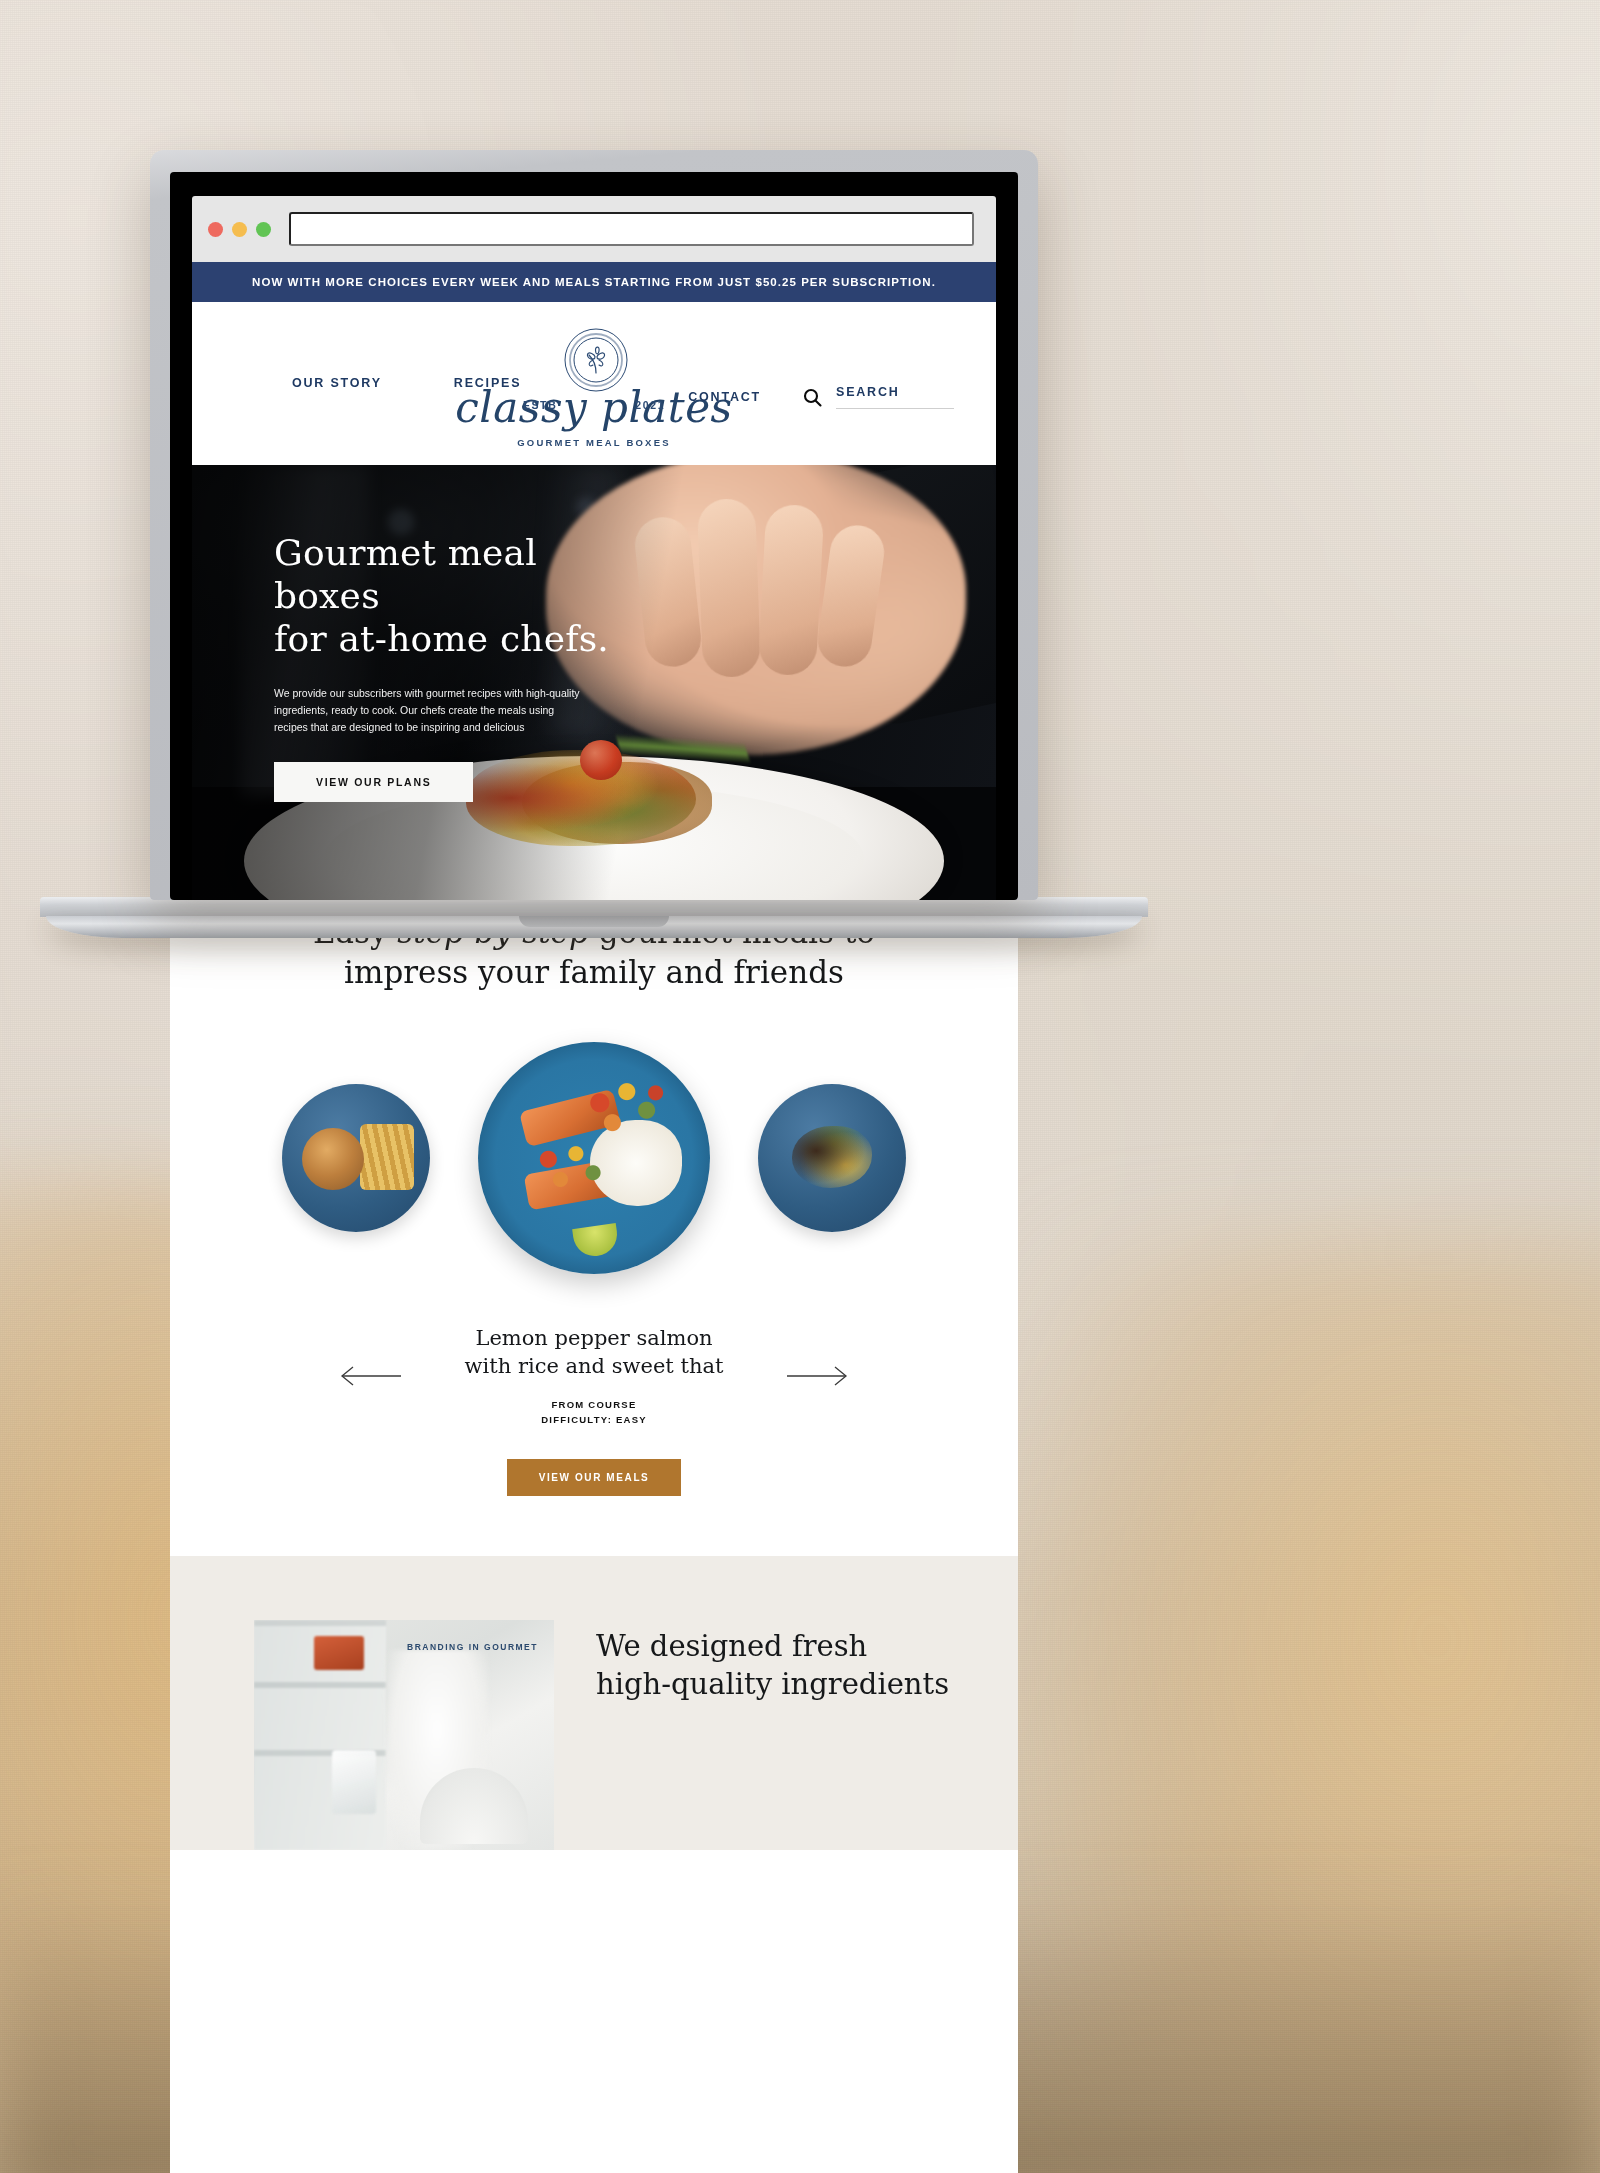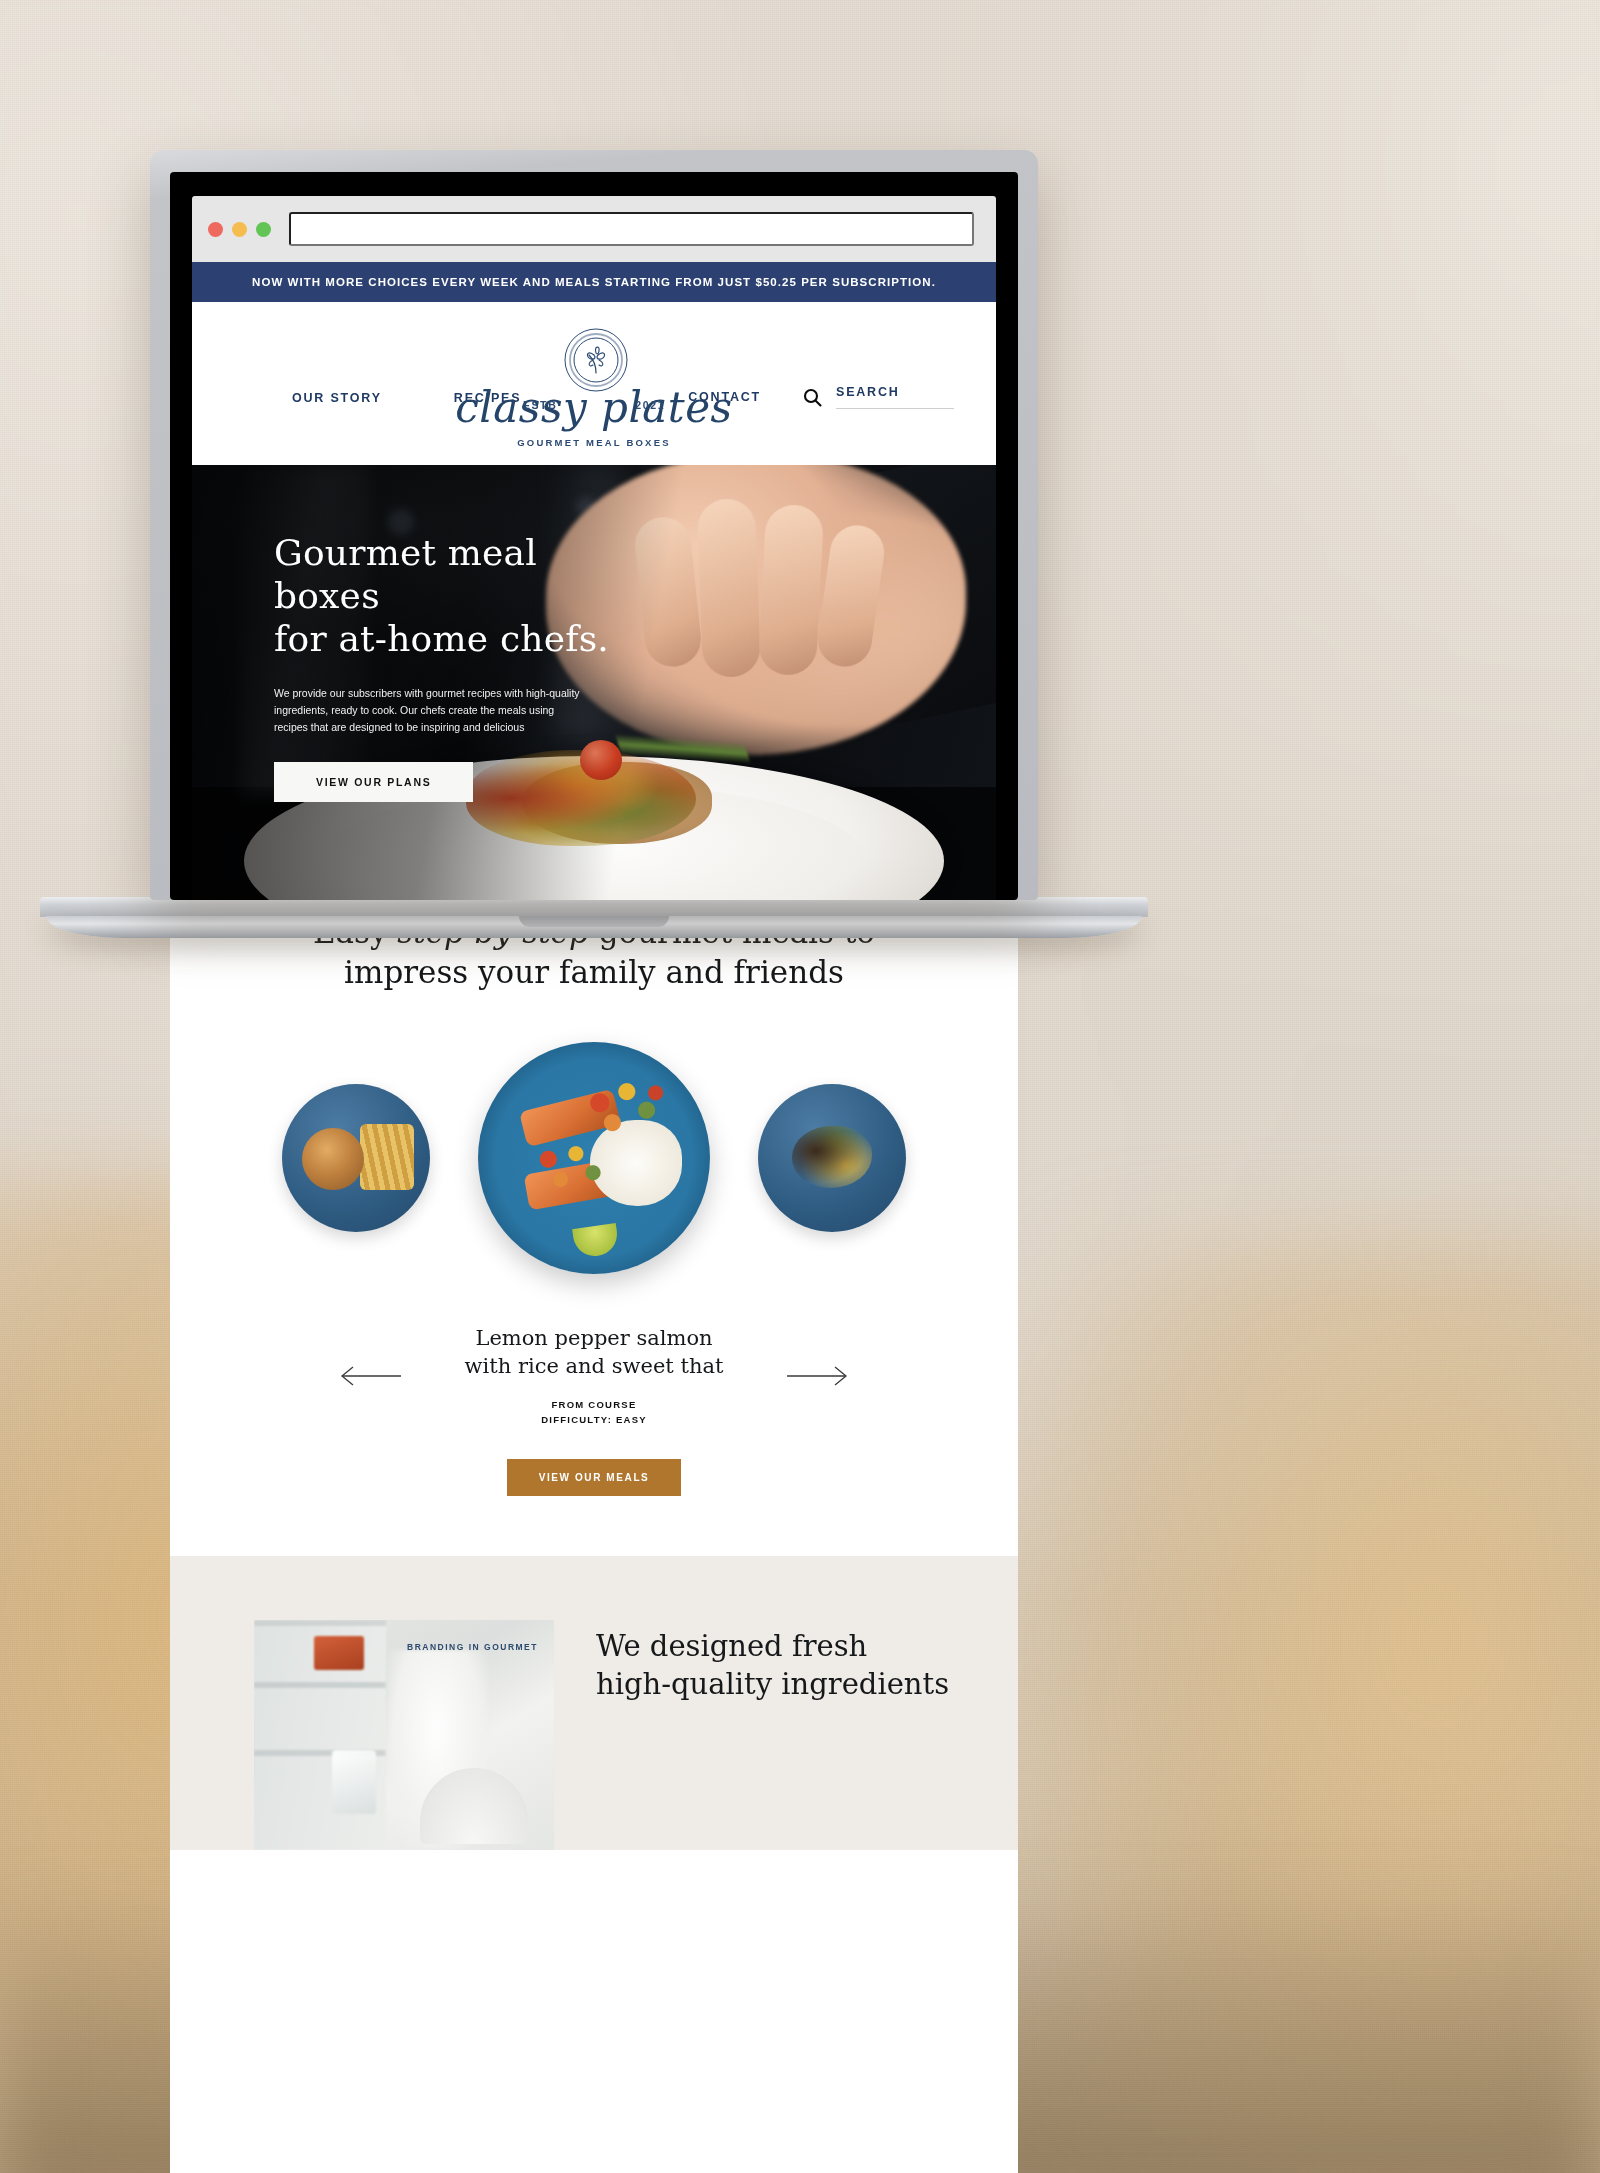--- a/index.html
+++ b/index.html
@@ -110,21 +110,21 @@
   }
 
   
   .site-header {
     height: 163px;
     display: flex; align-items: center; justify-content: center;
     position: relative;
     background: #fff;
   }
   .nav-left, .nav-right { display: flex; align-items: center; }
-  .nav-left { position: absolute; left: 100px; top: 89px; gap: 72px; justify-content: center; }
+  .nav-left { position: absolute; left: 100px; top: 74px; gap: 72px; justify-content: center; }
   .nav-right { position: absolute; right: 42px; top: 83px; gap: 42px; }
   .nav-link {
     color: #1f3a63; font-size: 12.5px; font-weight: 700;
     letter-spacing: 1.8px; text-decoration: none; white-space: nowrap;
   }
   .search-wrap { display: flex; align-items: center; gap: 14px; }
   .search-icon { width: 19px; height: 19px; color: #0b0b0b; display:block; }
   .search-field {
     border: none; border-bottom: 1.5px solid #cfcfcf; background: transparent;
     width: 118px; padding-bottom: 9px;

